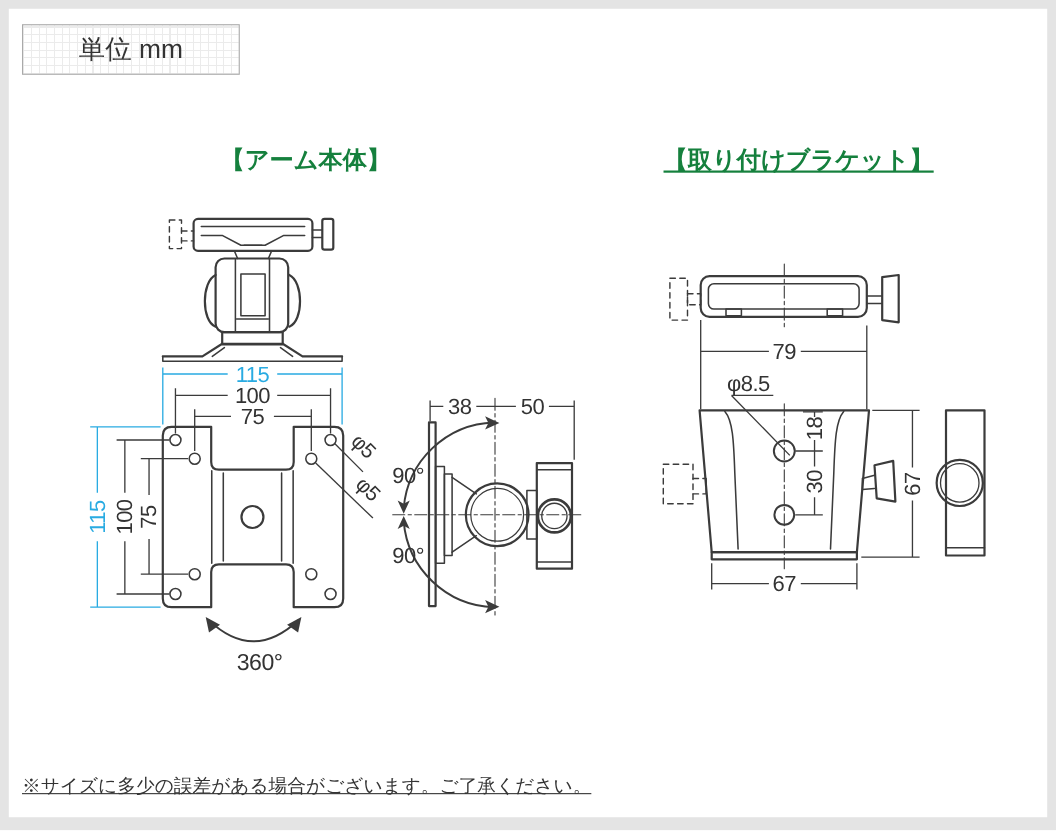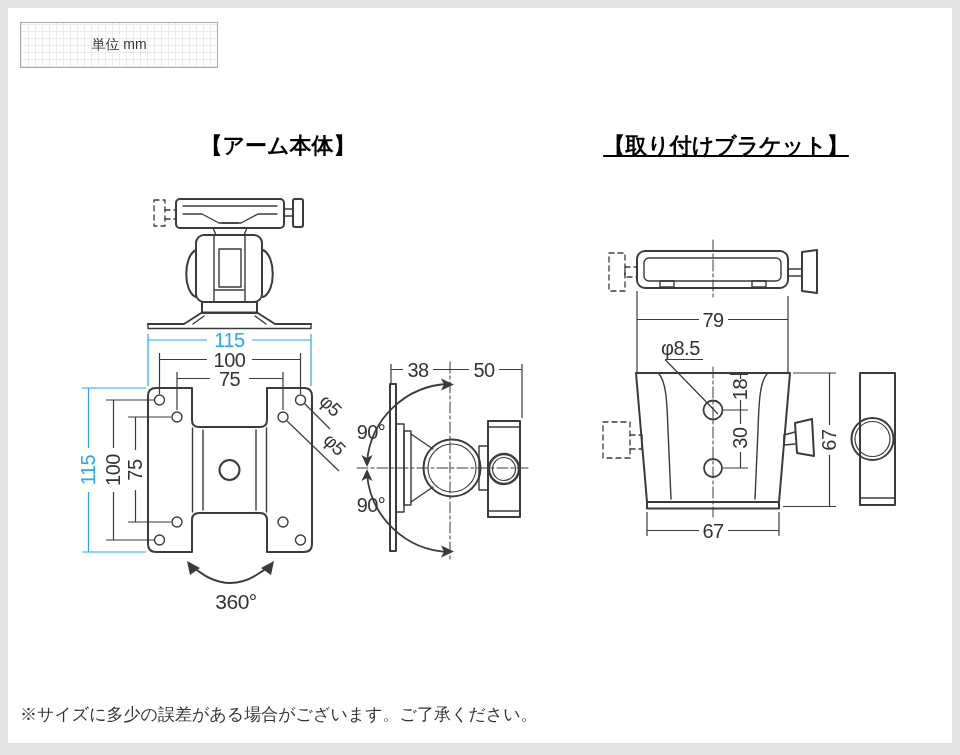--- a/index.html
+++ b/index.html
@@ -4,26 +4,26 @@
 <style>
   html,body{margin:0;padding:0;background:#fff;}
   .page{position:relative;width:960px;height:755px;background:#fff;overflow:hidden;
         font-family:"Liberation Sans",sans-serif;color:#333;}
   .page-border{position:absolute;inset:0;border:8px solid #e4e4e4;border-bottom-width:12px;pointer-events:none;}
   .unit-box{position:absolute;left:20px;top:22px;width:196px;height:44px;border:1px solid #a9a9a9;
             background-color:#fff;
             background-image:repeating-linear-gradient(0deg,#ebebeb 0 1px,transparent 1px 7px),
                              repeating-linear-gradient(90deg,#ebebeb 0 1px,transparent 1px 7px);
             display:flex;align-items:center;justify-content:center;}
-  .unit-box span{font-size:14px;color:#333;}
-  .view-title{position:absolute;top:131px;margin:0;font-size:22px;font-weight:600;color:#000000;
+  .unit-box span{font-size:24px;color:#333;}
+  .view-title{position:absolute;top:131px;margin:0;font-size:22px;font-weight:600;color:#15803d;
               transform:translateX(-50%);white-space:nowrap;}
   .title-arm{left:278px;}
   .title-bracket{left:726px;text-decoration:underline;}
-  .footer-note{position:absolute;left:20px;top:703px;margin:0;font-size:17px;color:#333;}
+  .footer-note{position:absolute;left:20px;top:703px;margin:0;font-size:17px;color:#333;text-decoration:underline;}
   svg{position:absolute;left:0;top:0;}
   .ln{fill:none;stroke:#3b3b3b;stroke-width:1.4;stroke-linejoin:round;stroke-linecap:round;}
   .ln2{stroke-width:2;}
   .dim{fill:none;stroke:#3b3b3b;stroke-width:1.2;}
   .blue{stroke:#29abe2;}
   .dash{stroke-dasharray:5 4;stroke-width:1.3;}
   .cline{stroke-dasharray:11 3 3 3;stroke-width:1;}
   .arr{fill:#3b3b3b;stroke:none;}
   text{fill:#333;font-size:20px;letter-spacing:-0.5px;font-family:"Liberation Sans",sans-serif;}
   .blue-t{fill:#29abe2;}

